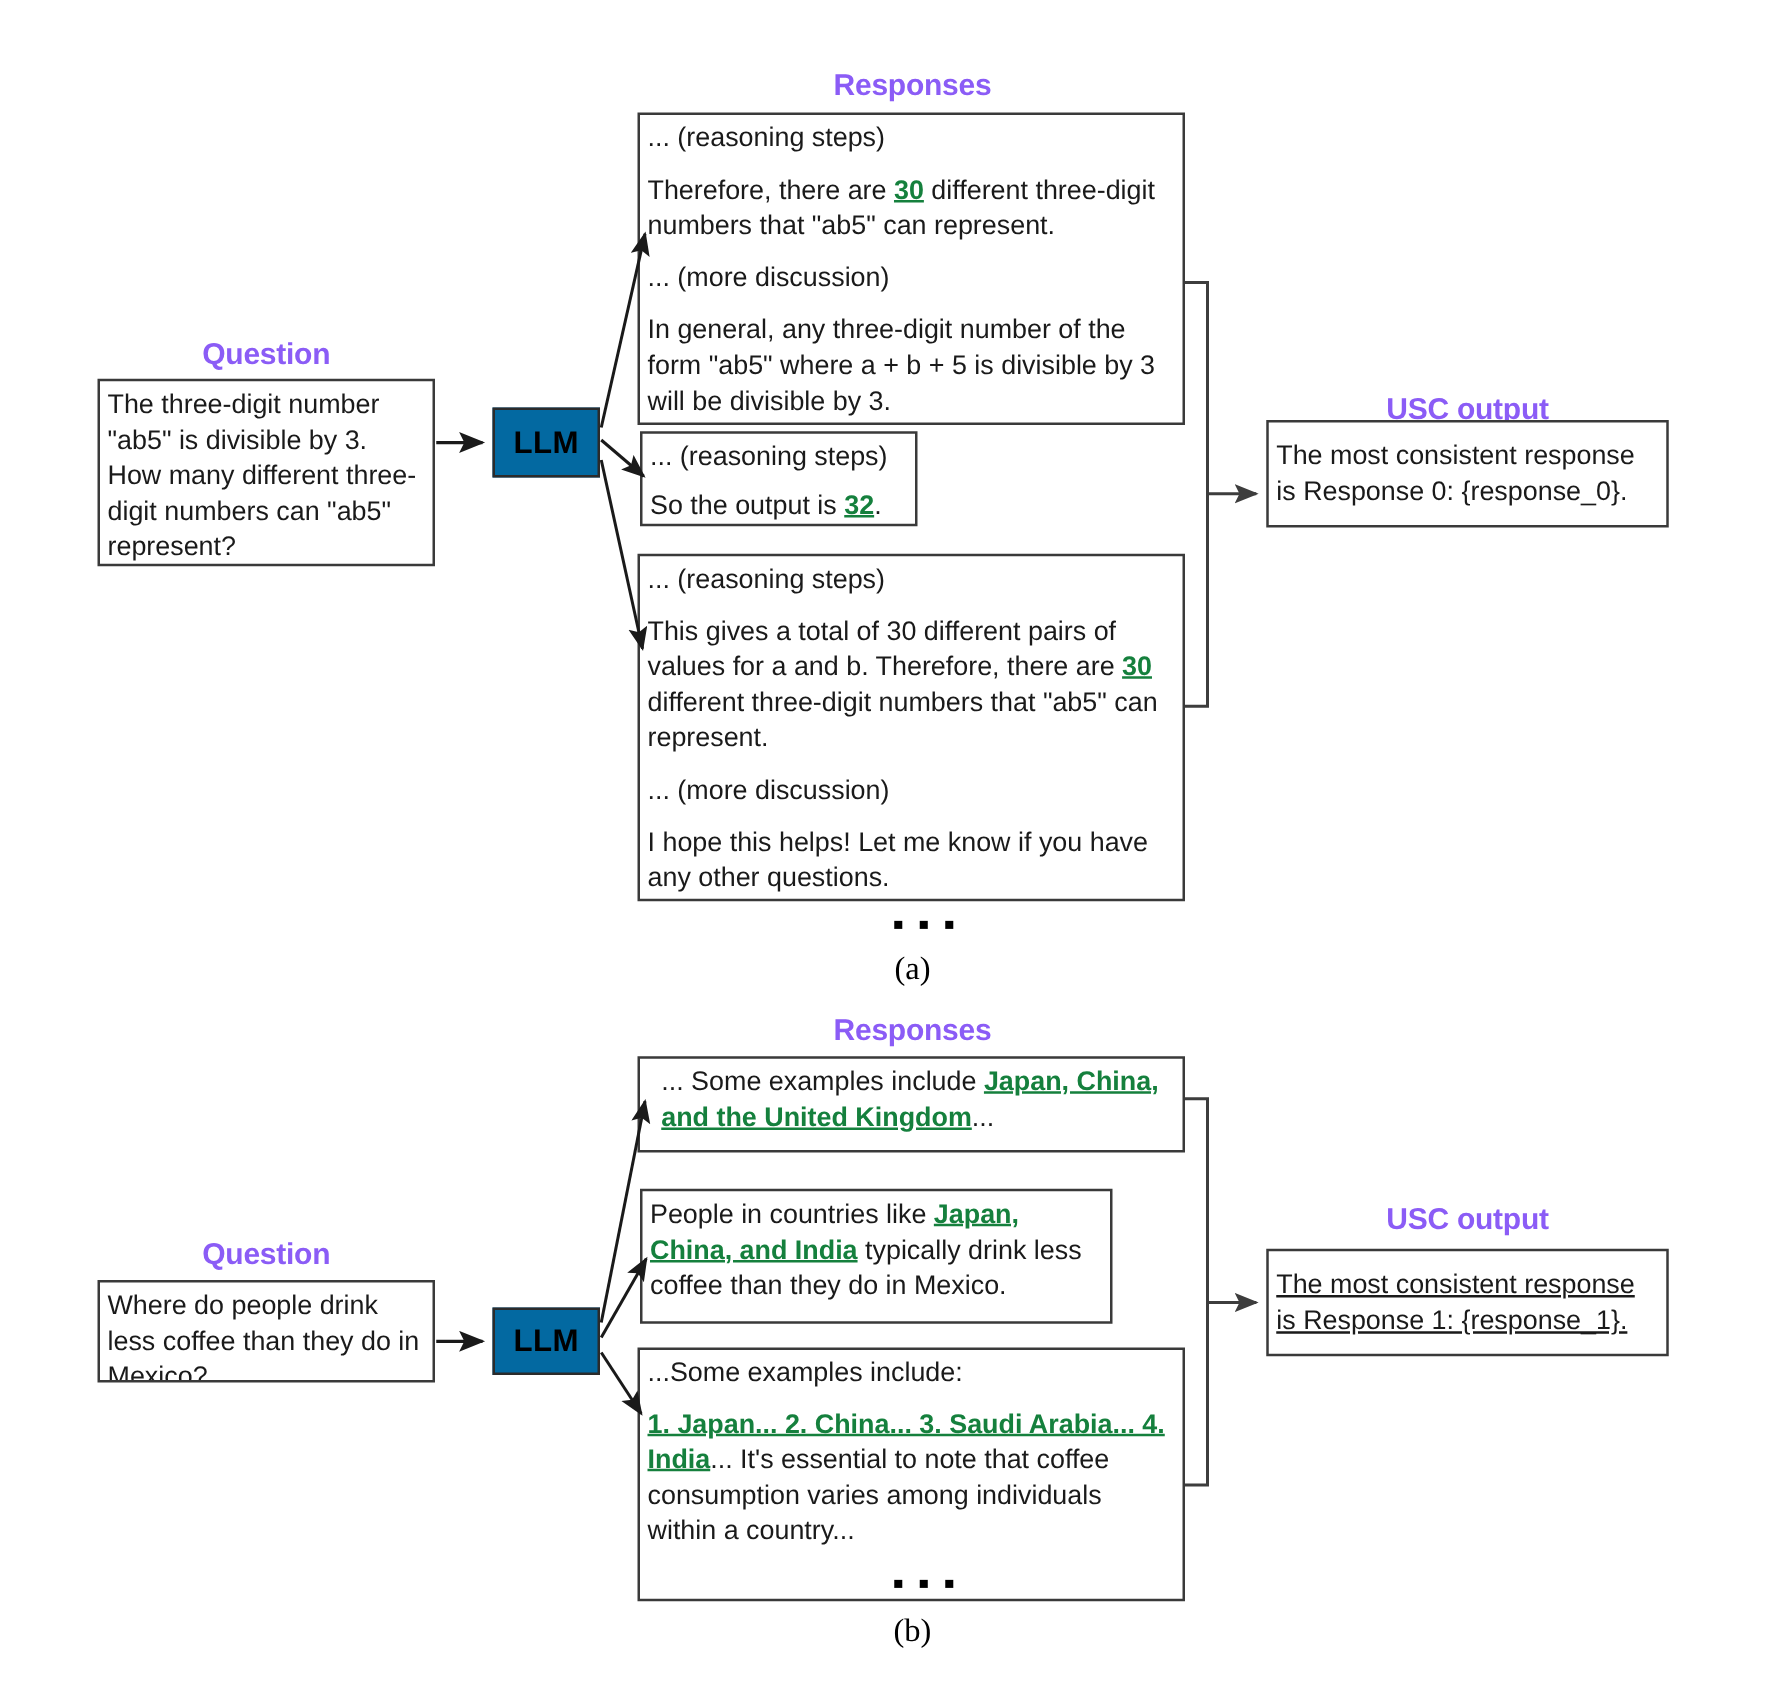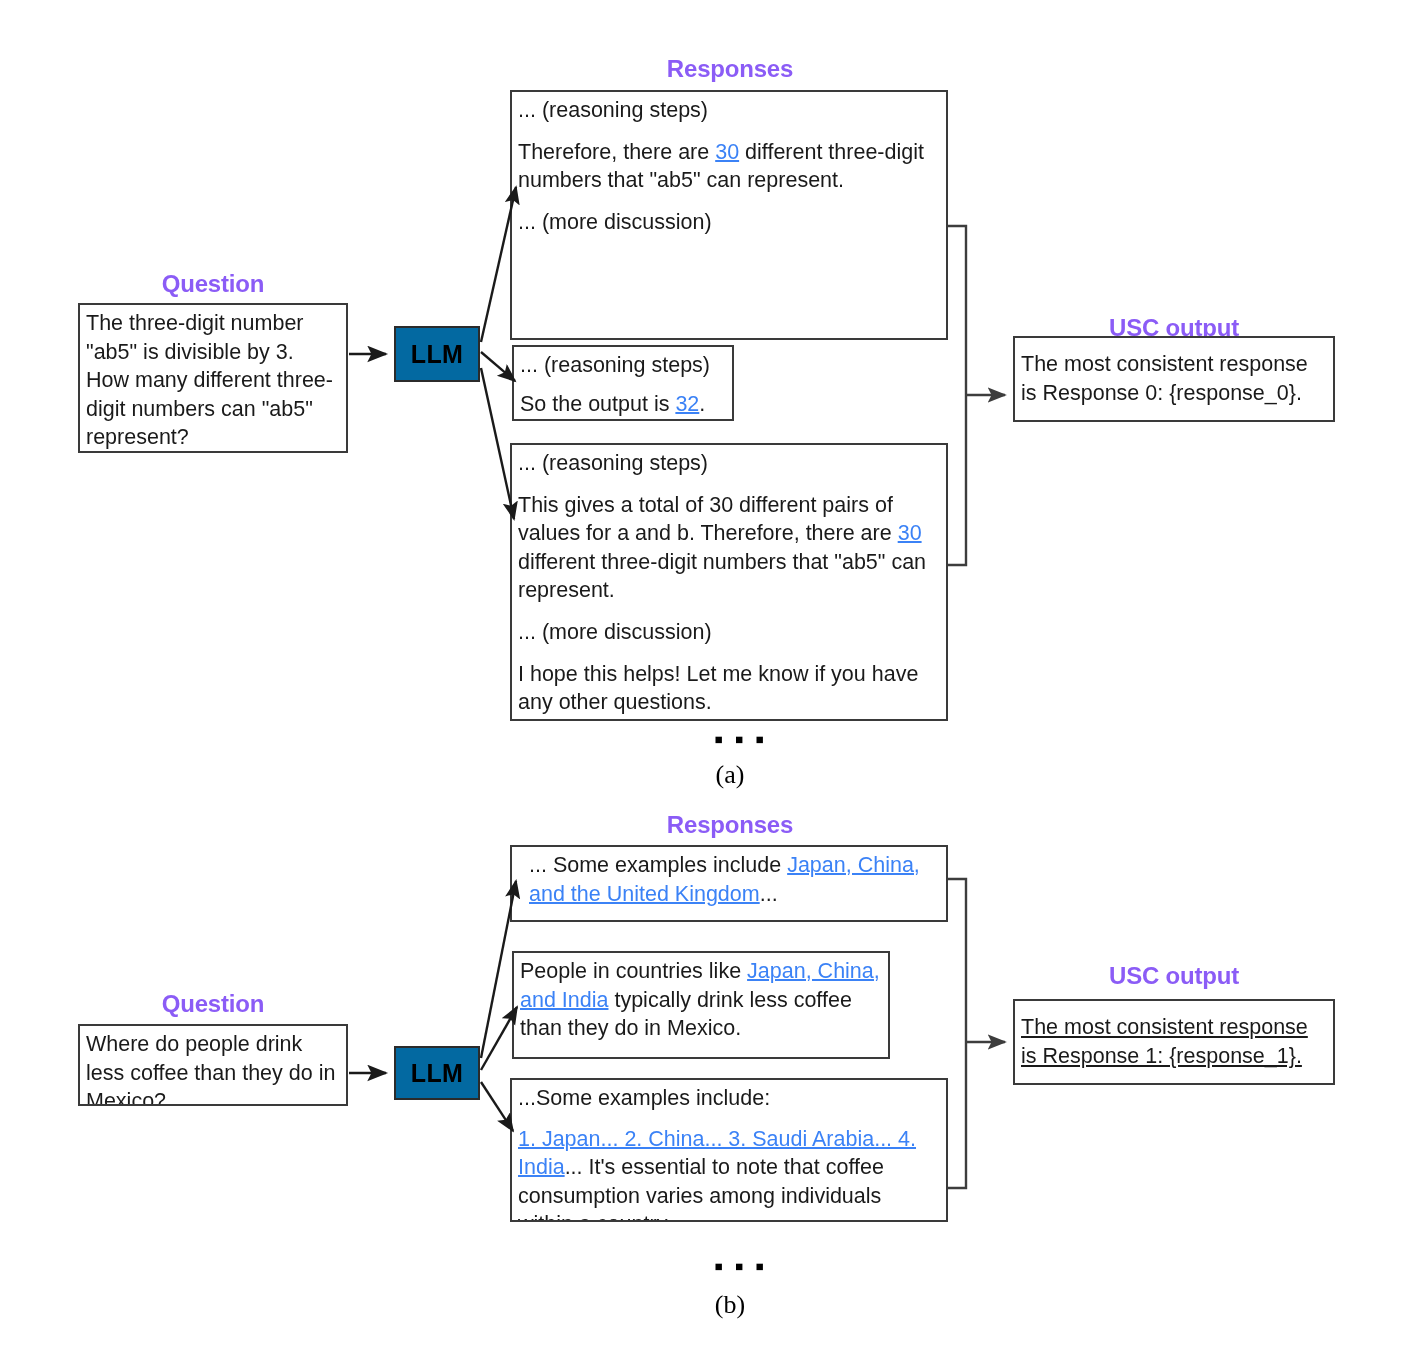--- a/index.html
+++ b/index.html
@@ -41,24 +41,24 @@
     color: #1a1a1a;
     padding: 4px 5px 4px 6px;
     overflow: hidden;
   }
   .box p {
     margin: 0 0 13px 0;
   }
   .box p:last-child { margin-bottom: 0; }
 
   .box b, .box .u {
-    font-weight: normal;
+    font-weight: bold;
     text-decoration: underline;
     text-underline-offset: 1px;
-    color: #3b82f6;
+    color: #15803d;
   }
 
   .llm {
     position: absolute;
     background: #0369a1;
     border: 2px solid #2b2b2b;
     box-sizing: border-box;
     font-weight: bold;
     font-size: 25px;
     display: flex;
@@ -107,20 +107,21 @@
   </div>
 
   <div class="llm" id="llm-a" style="left:394px; top:326px; width:86px; height:56px;">LLM</div>
 
   <div class="hdr abs" style="left:505px; top:55px; width:450px;">Responses</div>
 
   <div class="box" id="r-a0" style="left:510px; top:90px; width:438px; height:250px;">
     <p><span>... (reasoning steps)</span></p>
     <p><span>Therefore, there are </span><span class="u">30</span><span> different three-digit numbers that "ab5" can represent.</span></p>
     <p><span>... (more discussion)</span></p>
+    <p><span>In general, any three-digit number of the form "ab5" where a + b + 5 is divisible by 3 will be divisible by 3.</span></p>
   </div>
 
   <div class="box" id="r-a1" style="left:512px; top:345px; width:222px; height:76px;">
     <p style="margin-bottom:10px;"><span>... (reasoning steps)</span></p>
     <p><span>So the output is </span><span class="u">32</span><span>.</span></p>
   </div>
 
   <div class="box" id="r-a2" style="left:510px; top:443px; width:438px; height:278px;">
     <p><span>... (reasoning steps)</span></p>
     <p><span>This gives a total of 30 different pairs of values for a and b. Therefore, there are </span><span class="u">30</span><span> different three-digit numbers that "ab5" can represent.</span></p>
@@ -149,21 +150,21 @@
   <div class="hdr abs" style="left:505px; top:811px; width:450px;">Responses</div>
 
   <div class="box" id="r-b0" style="left:510px; top:845px; width:438px; height:77px;padding-left:17px;">
     <p><span>... Some examples include </span><span class="u">Japan, China, and the United Kingdom</span><span>...</span></p>
   </div>
 
   <div class="box" id="r-b1" style="left:512px; top:951px; width:378px; height:108px;">
     <p><span>People in countries like </span><span class="u">Japan, China, and India</span><span> typically drink less coffee than they do in Mexico.</span></p>
   </div>
 
-  <div class="box" id="r-b2" style="left:510px; top:1078px; width:438px; height:144px;">
+  <div class="box" id="r-b2" style="left:510px; top:1078px; width:438px; height:203px;">
     <p style="margin-bottom:12px;"><span>...Some examples include:</span></p>
     <p><span class="u">1. Japan... 2. China... 3. Saudi Arabia... 4. India</span><span>... It's essential to note that coffee consumption varies among individuals within a country...</span></p>
   </div>
 
   <div class="dots" style="left:714px; top:1253px;">▪ ▪ ▪</div>
 
   <div class="hdr abs" style="left:1013px; top:962px; width:322px;">USC output</div>
 
   <div class="box" id="o-b" style="left:1013px; top:999px; width:322px; height:86px; display:flex; align-items:center;text-decoration:underline;">
     <p>The most consistent response is Response 1: {response_1}.</p>

